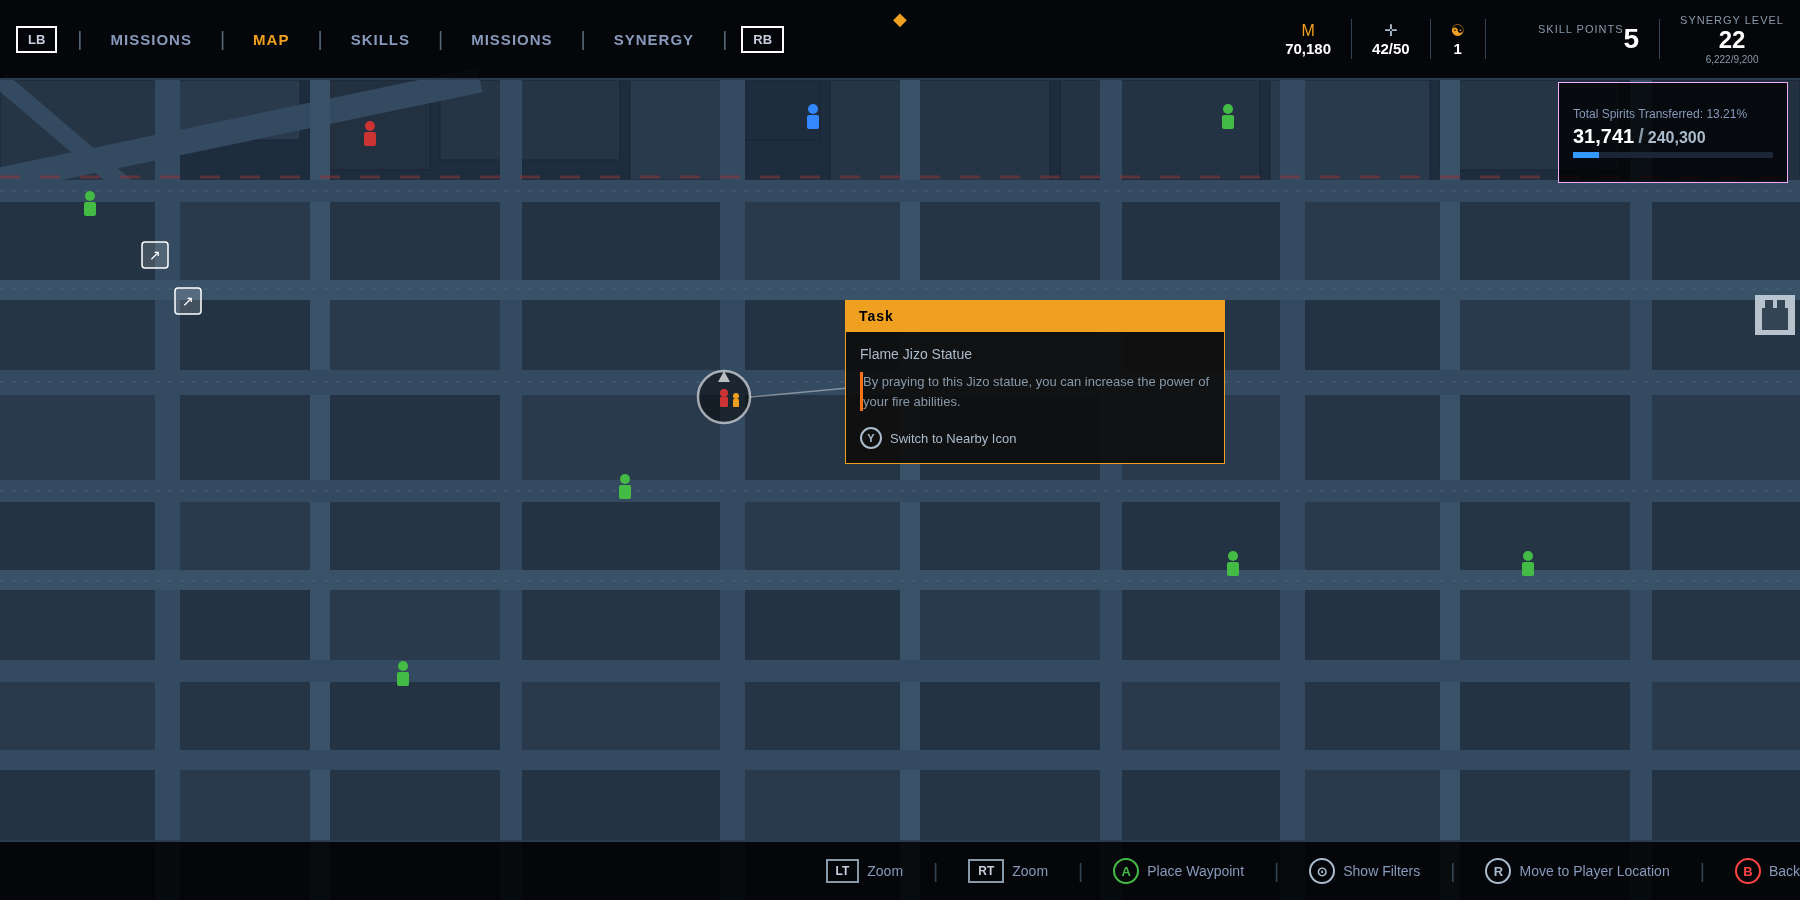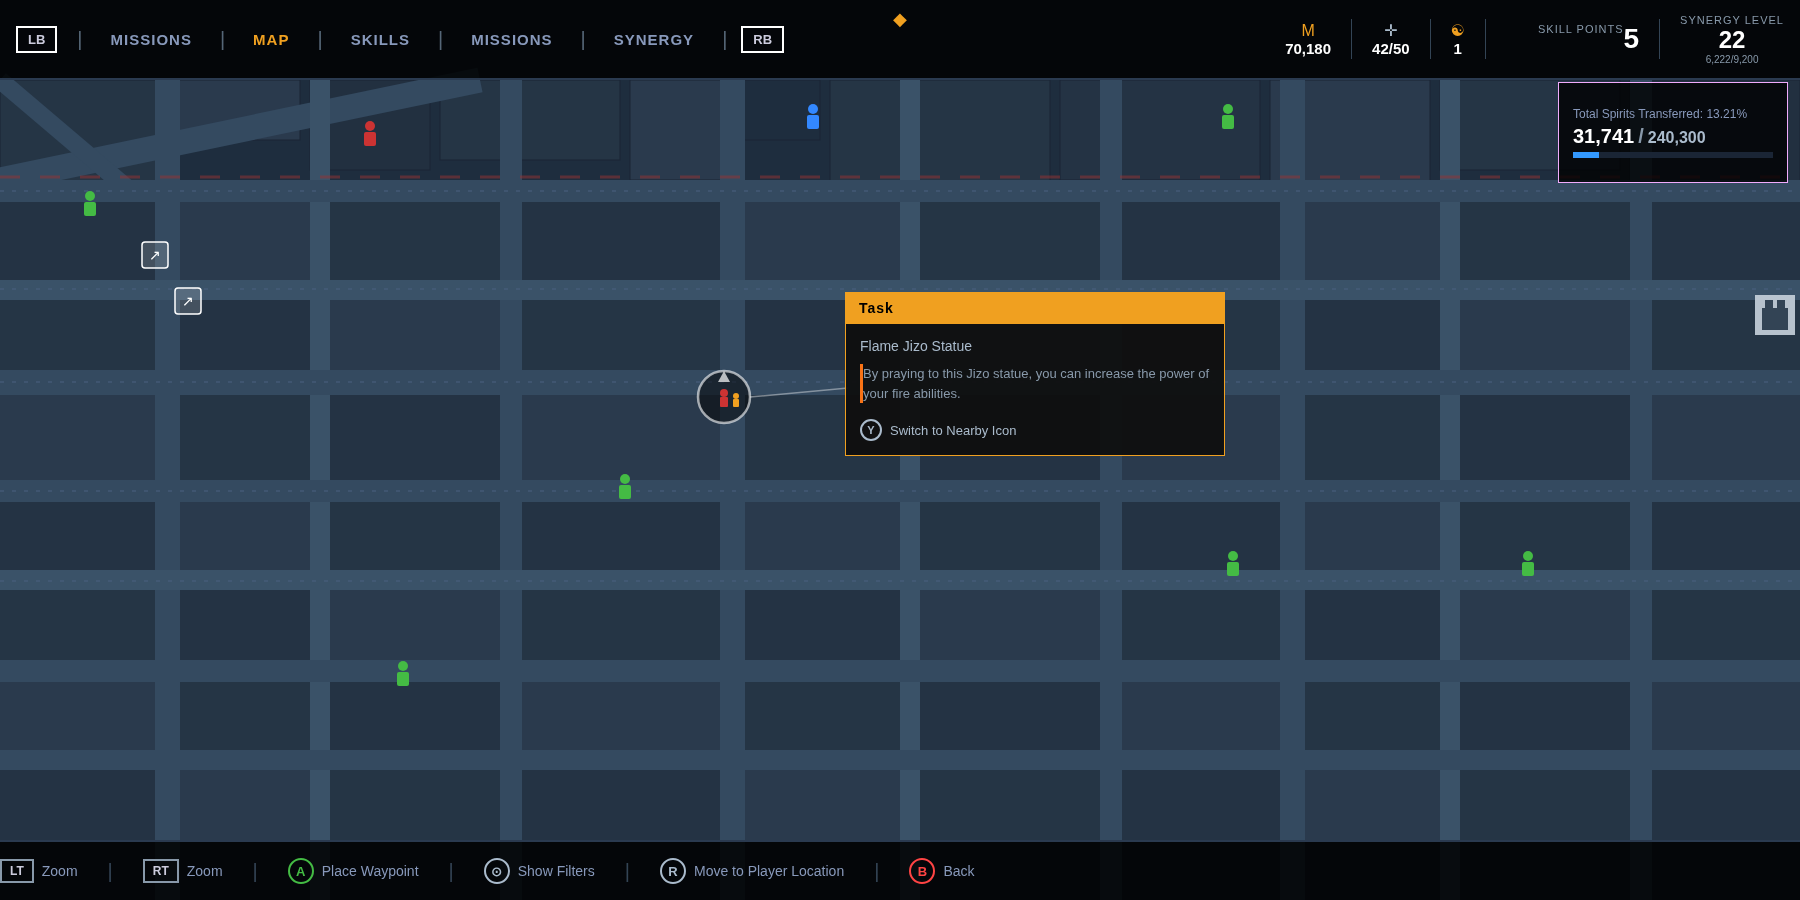--- a/index.html
+++ b/index.html
@@ -181,21 +181,21 @@
       height: 100%;
       background: #3399ff;
       position: absolute;
       left: 0; top: 0;
     }
 
     
     #task-popup {
       position: absolute;
       left: 845px;
-      top: 292px;
+      top: 300px;
       width: 380px;
       z-index: 200;
     }
 
     .popup-header {
       background: #f0a020;
       padding: 8px 14px;
       font-size: 14px;
       font-weight: bold;
       color: #000;
@@ -254,21 +254,21 @@
 
     
     #bottom-hud {
       position: absolute;
       bottom: 0; left: 0; right: 0;
       height: 60px;
       background: rgba(0,0,0,0.85);
       border-top: 2px solid #2a3a50;
       display: flex;
       align-items: center;
-      justify-content: flex-start;
+      justify-content: flex-end;
       gap: 30px;
       z-index: 100;
     }
 
     .bottom-btn {
       display: flex;
       align-items: center;
       gap: 8px;
       color: #8899bb;
       font-size: 14px;

